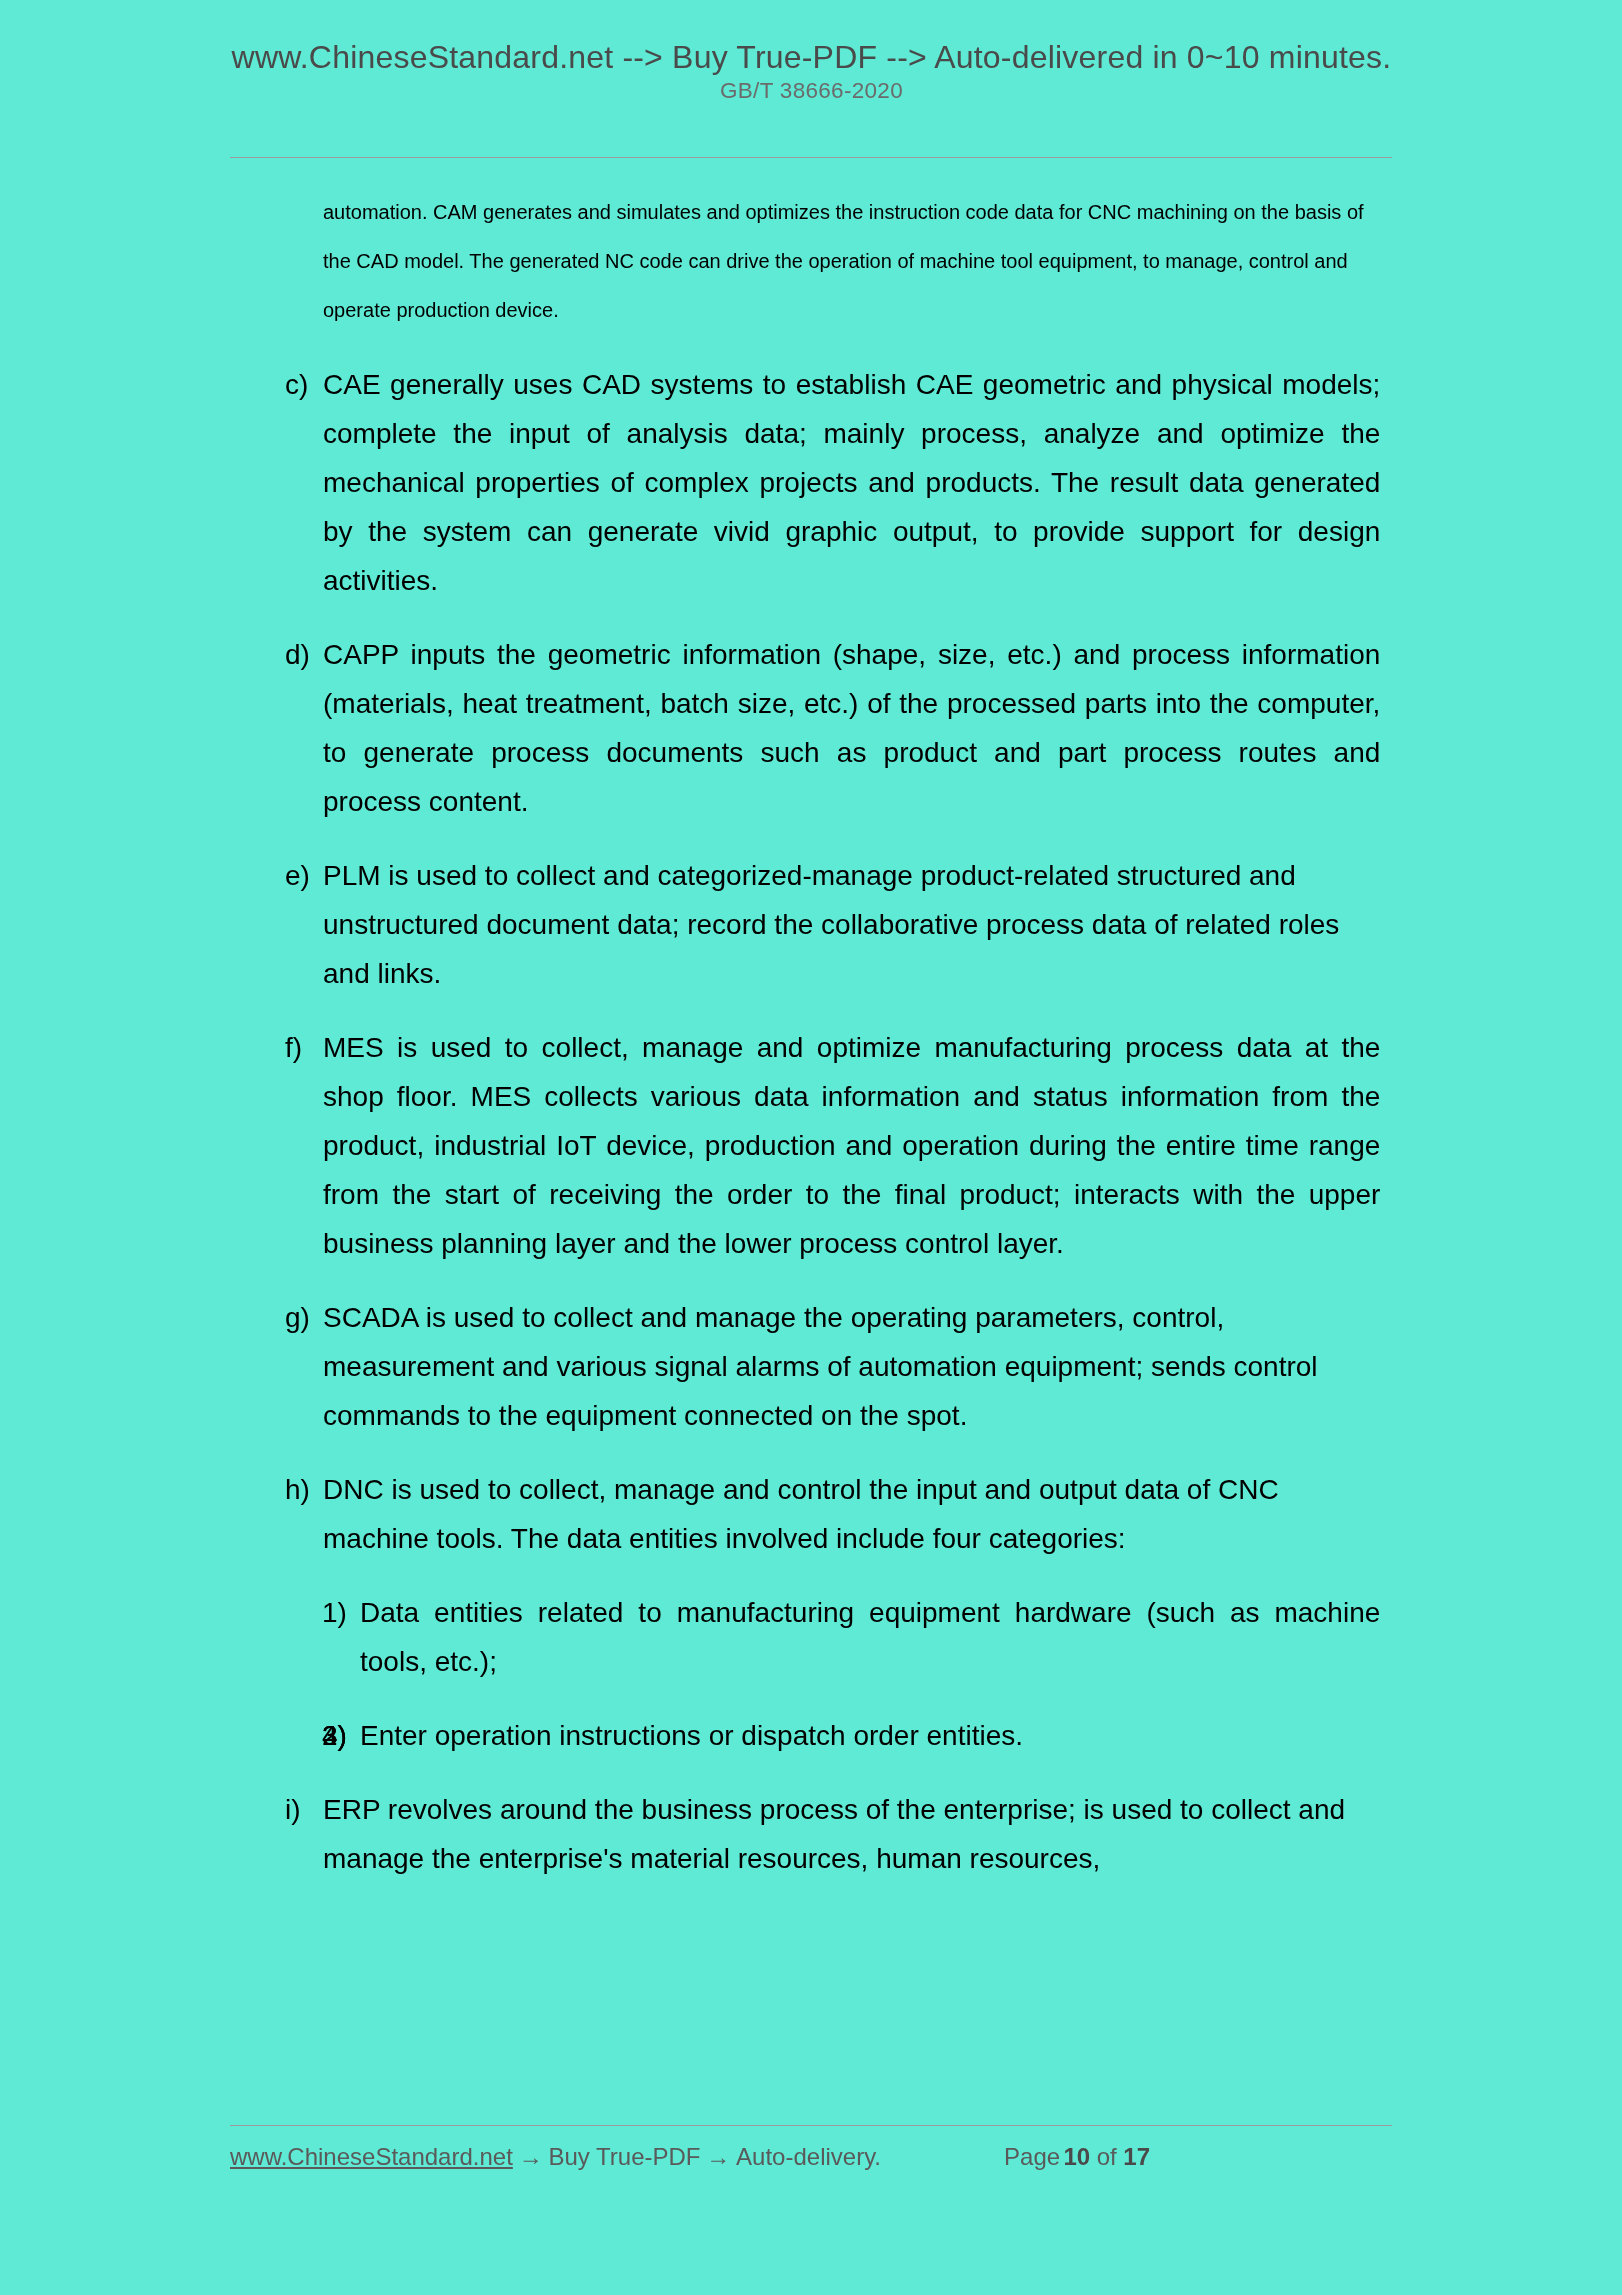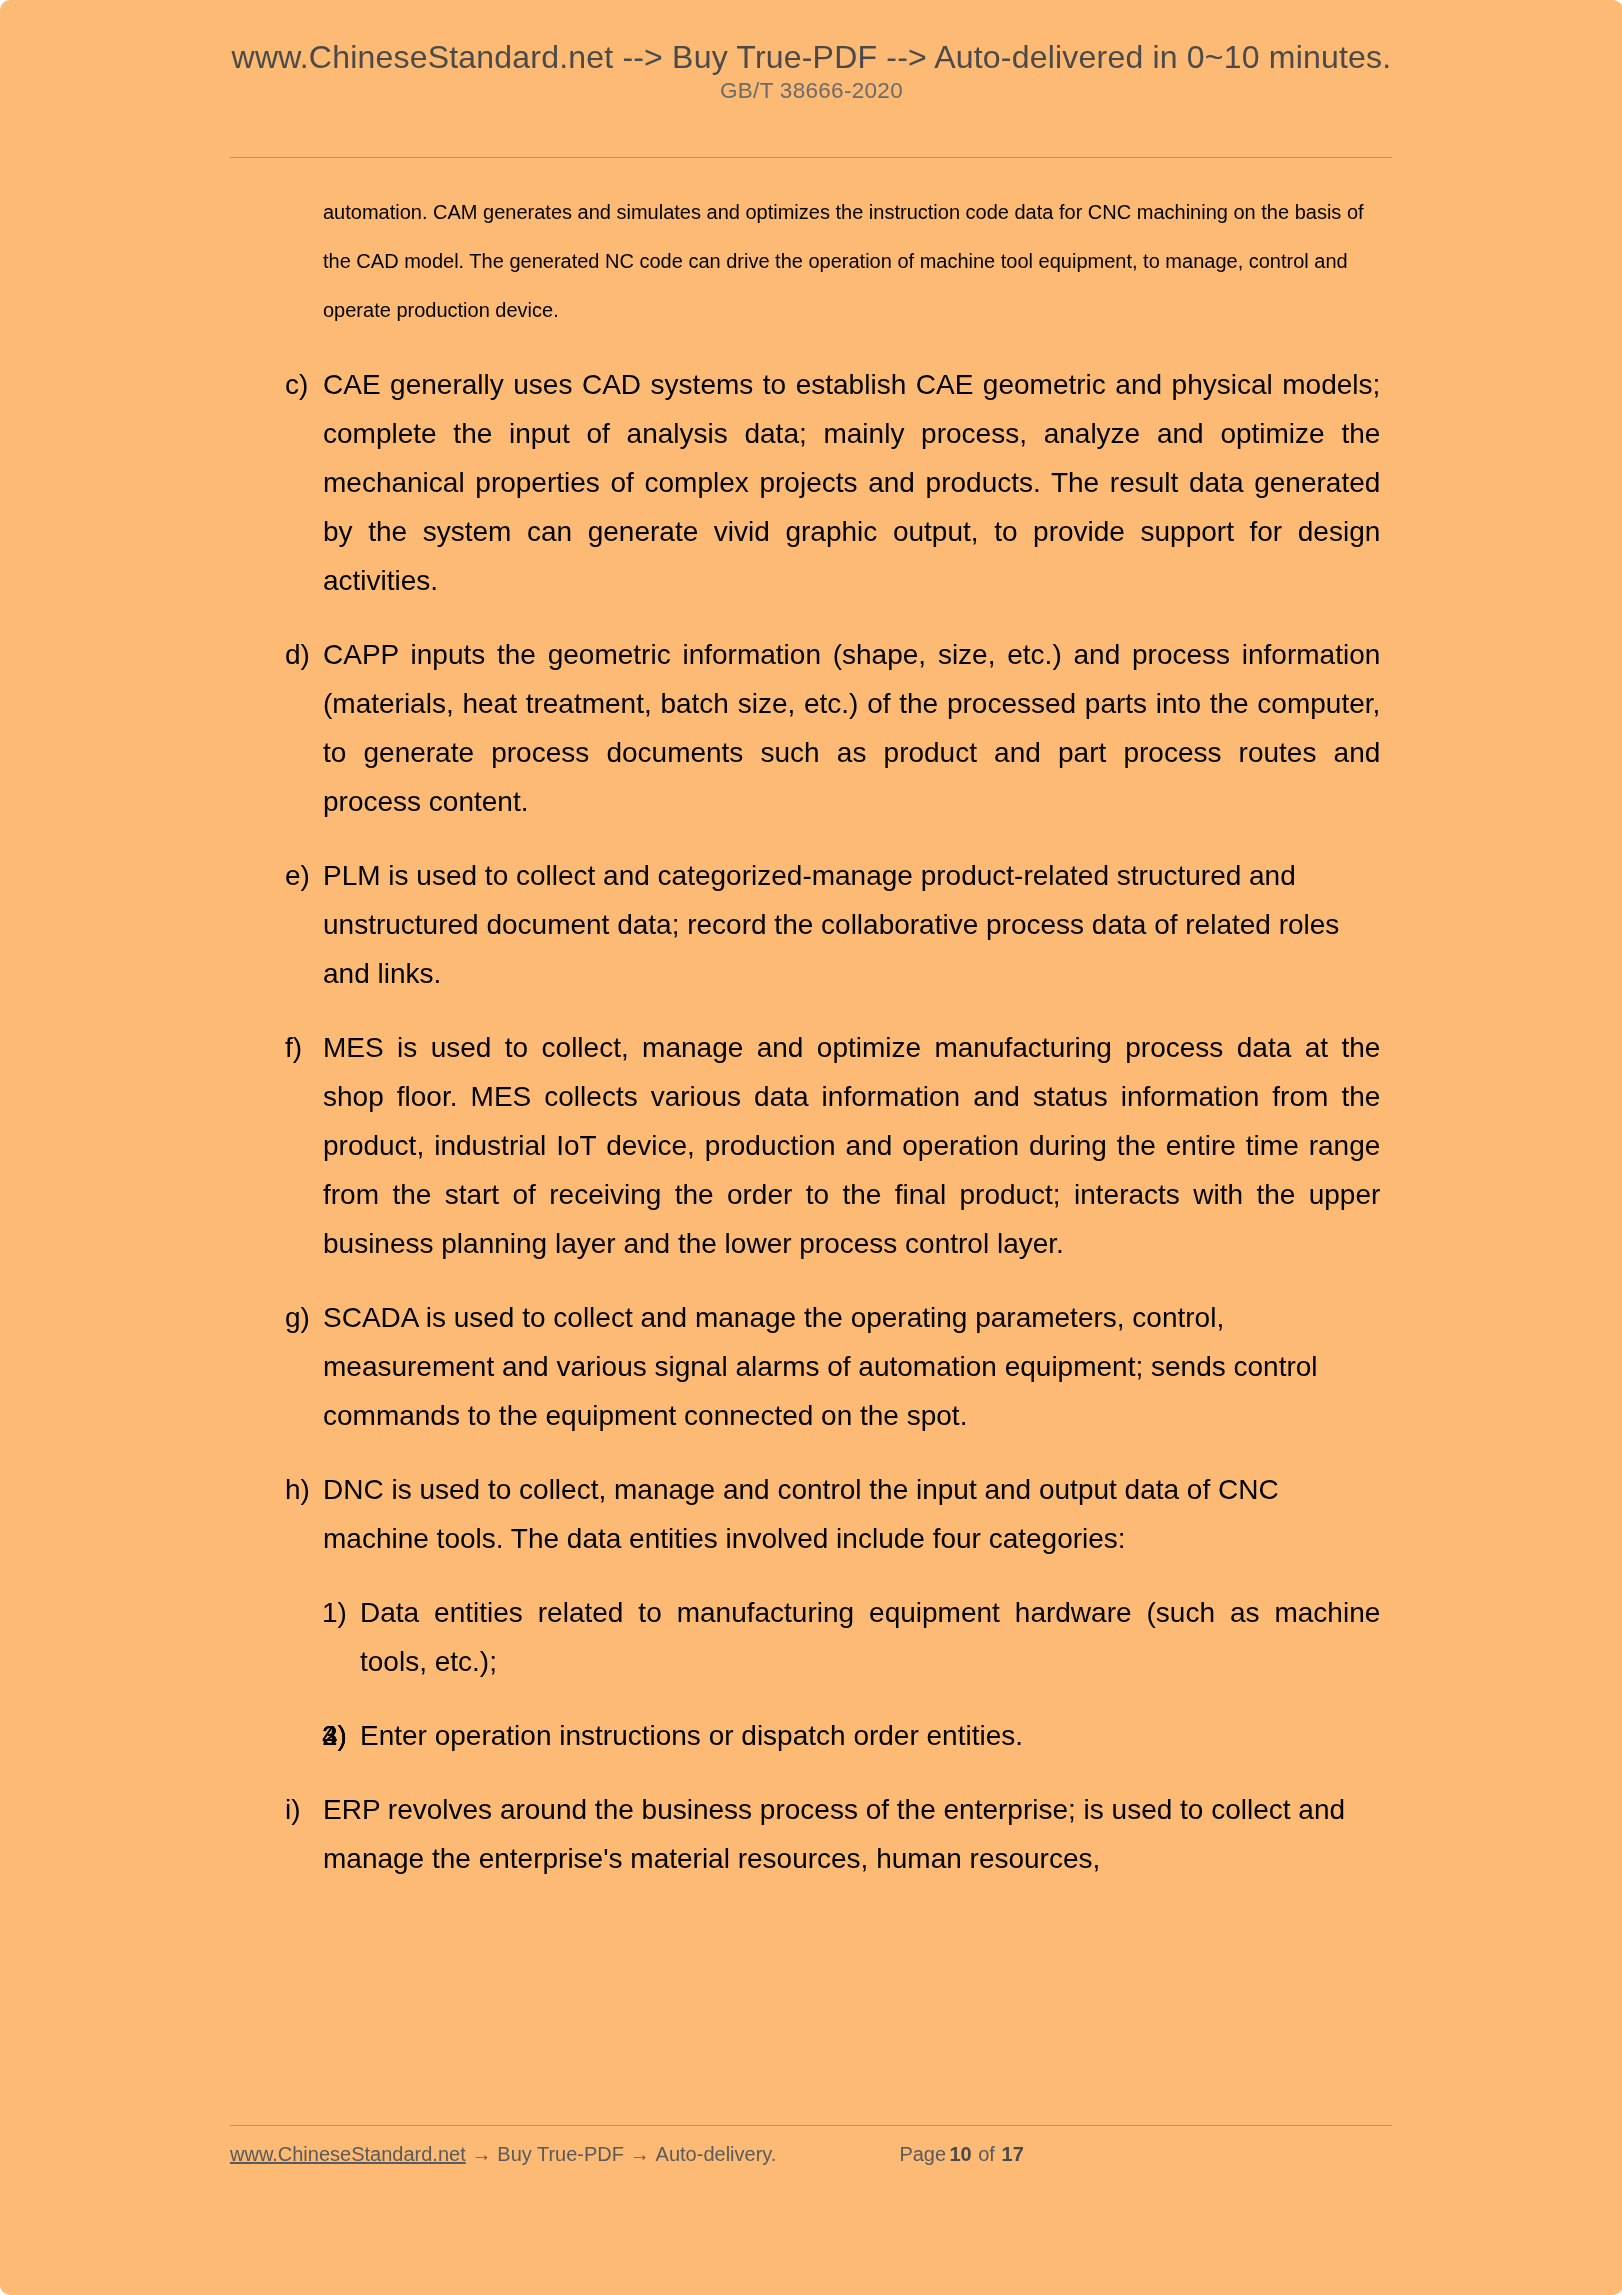--- a/index.html
+++ b/index.html
@@ -8,24 +8,23 @@
     background: #ffffff;
   }
   body {
     font-family: "Liberation Sans", sans-serif;
     color: #000000;
   }
   .page {
     position: relative;
     width: 1623px;
     height: 2295px;
-    background: #fdba74;
+    background: #5eead4;
     overflow: hidden;
     box-sizing: border-box;
-    border-radius: 10px;
   }
 
   
   .header {
     position: absolute;
     top: 0;
     left: 0;
     right: 0;
     padding-top: 37px;
     text-align: center;
@@ -127,21 +126,21 @@
     left: 230px;
     width: 1162px;
     height: 0;
     border-top: 1.7px solid #9a9a9a;
   }
   .footer {
     position: absolute;
     top: 2143px;
     left: 230px;
     width: 1162px;
-    font-size: 20px;
+    font-size: 24px;
     color: #5a5a5a;
     display: flex;
     align-items: center;
   }
   .footer-left {
     white-space: nowrap;
   }
   .footer-link {
     text-decoration: underline;
     color: #5a5a5a;

